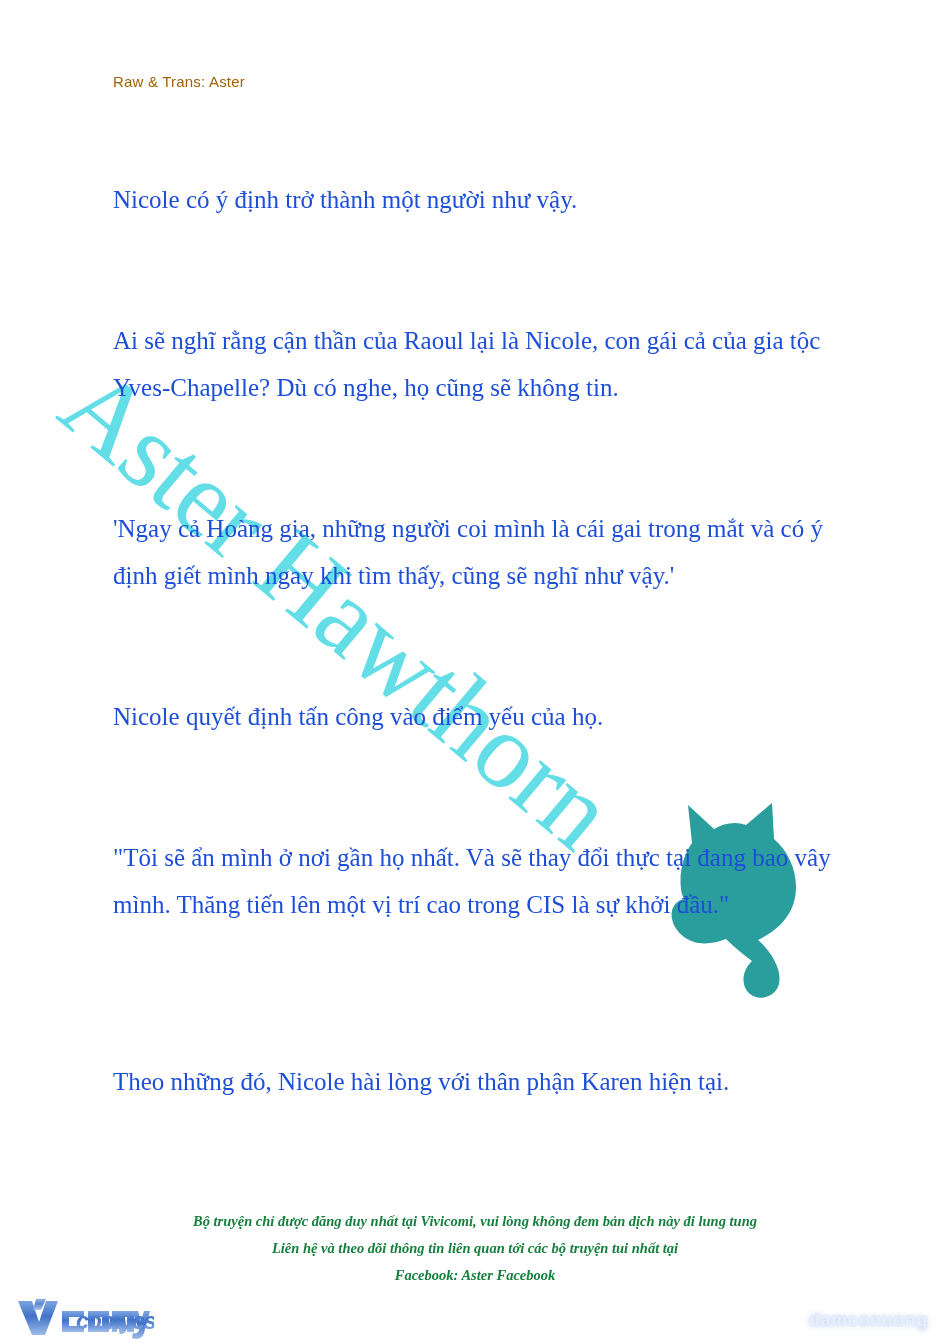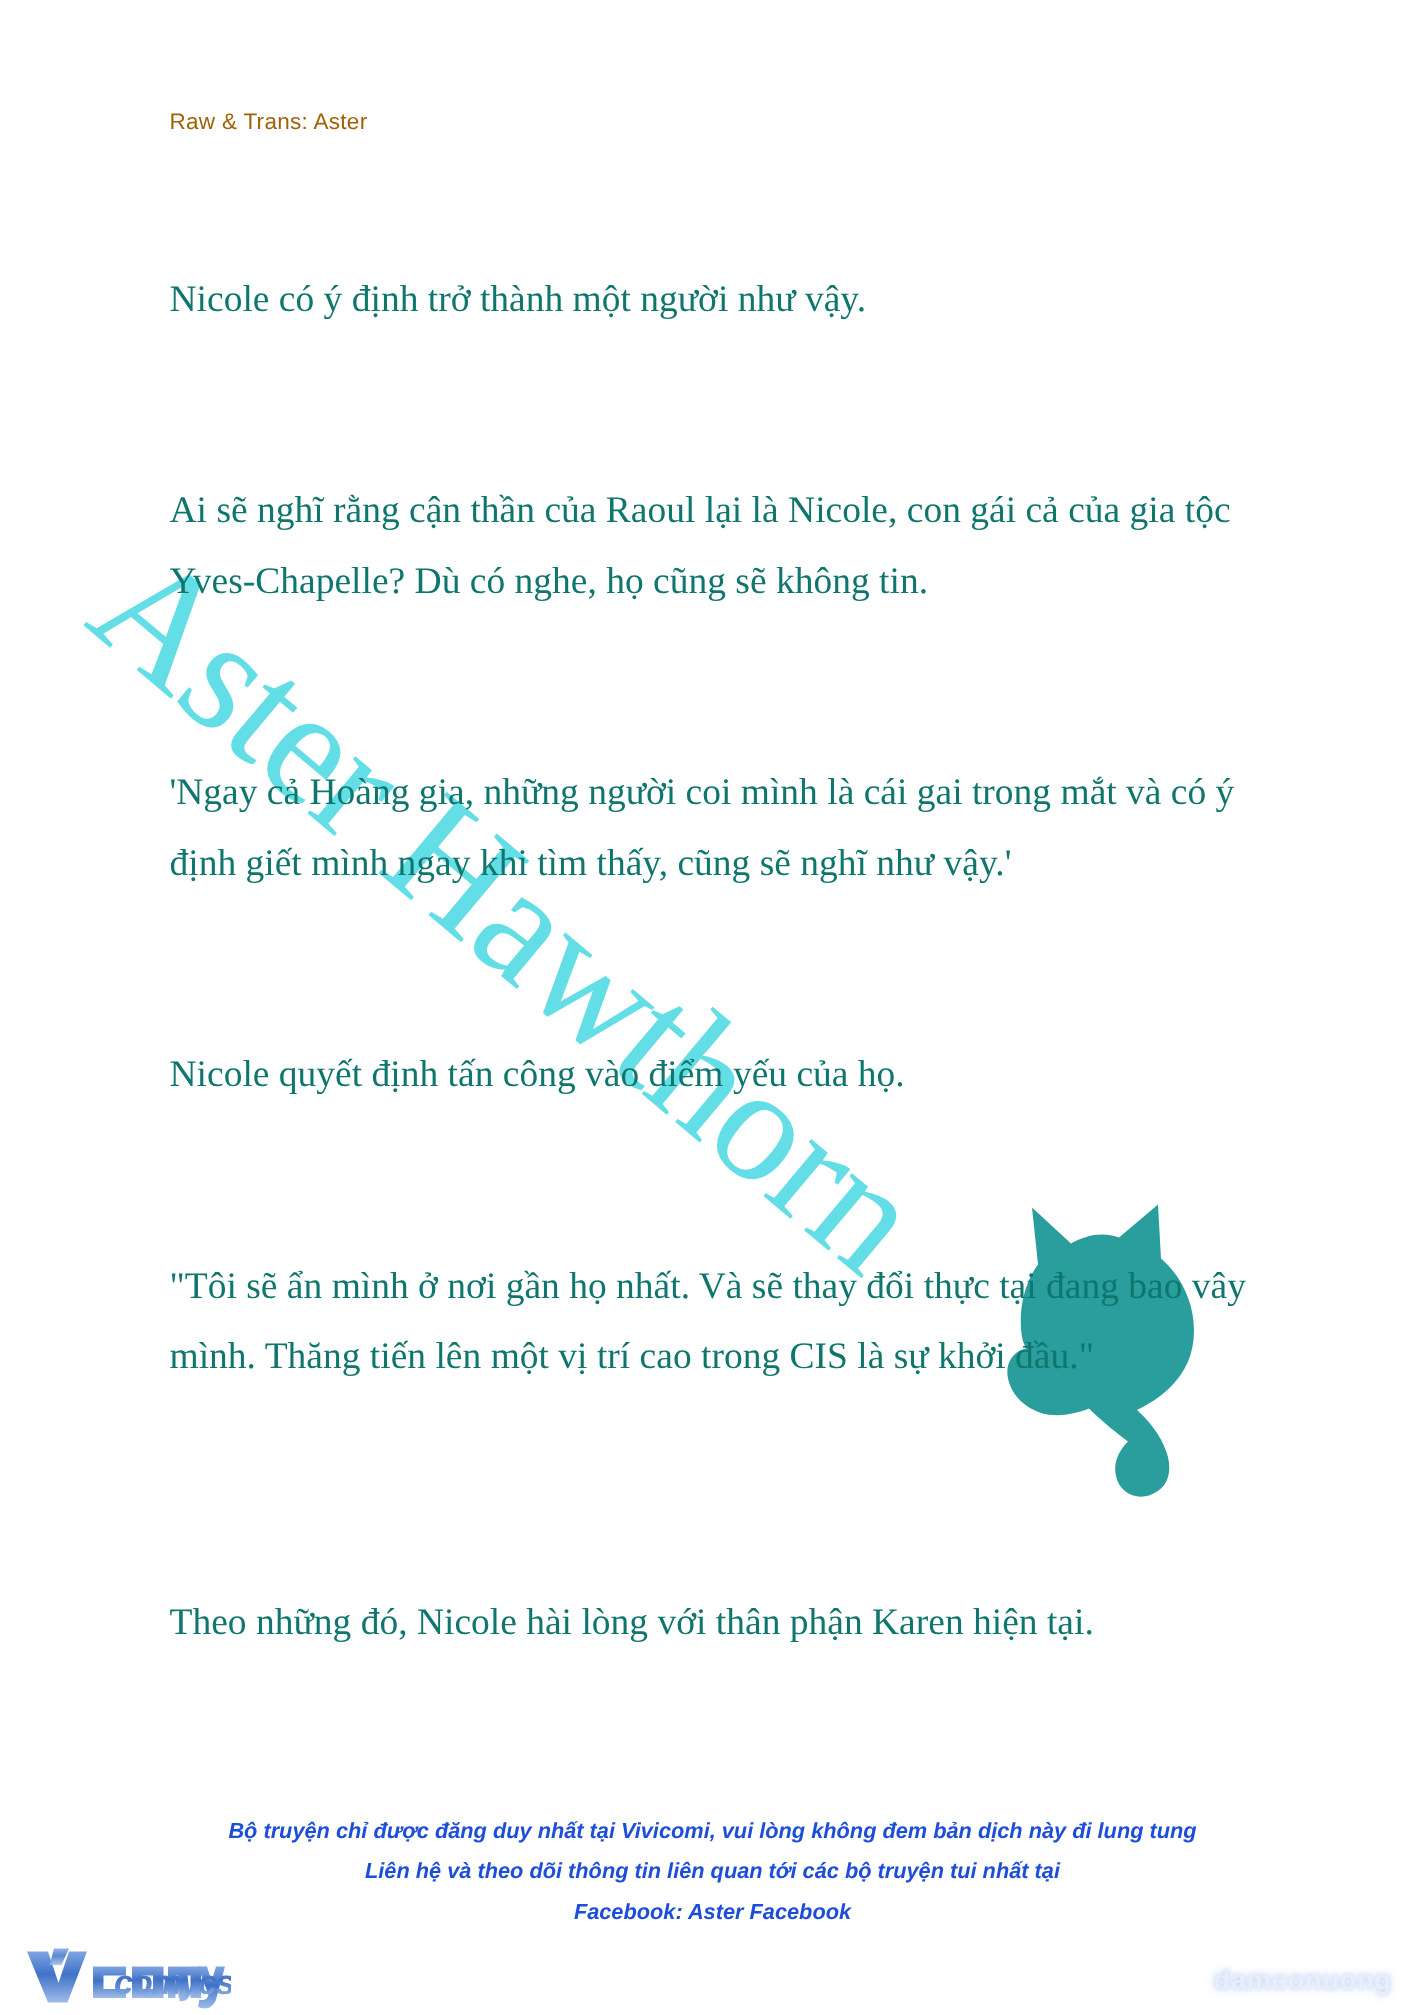--- a/index.html
+++ b/index.html
@@ -74,44 +74,44 @@
     top: 176px;
     left: 113px;
     width: 730px;
     z-index: 2;
   }
 
   .para {
     font-family: "Liberation Serif", "DejaVu Serif", serif;
     font-size: 25px;
     line-height: 47px;
-    color: #0f766e;
+    color: #1d4ed8;
     text-align: left;
   }
 
   .gap-1 { height: 94px; }
   .gap-2 { height: 94px; }
   .gap-3 { height: 94px; }
   .gap-4 { height: 94px; }
   .gap-5 { height: 130px; }
 
   
   .footer-note {
     position: absolute;
     left: 0;
     right: 0;
     top: 1208px;
     z-index: 3;
     text-align: center;
-    font-family: Liberation Sans, sans-serif;
+    font-family: Liberation Serif, serif;
     font-style: italic;
     font-weight: bold;
     font-size: 14.5px;
     line-height: 27px;
-    color: #1d4ed8;
+    color: #15803d;
   }
 
   
   .bottom-bar {
     position: absolute;
     left: 0;
     right: 0;
     bottom: 0;
     height: 53px;
     z-index: 3;

